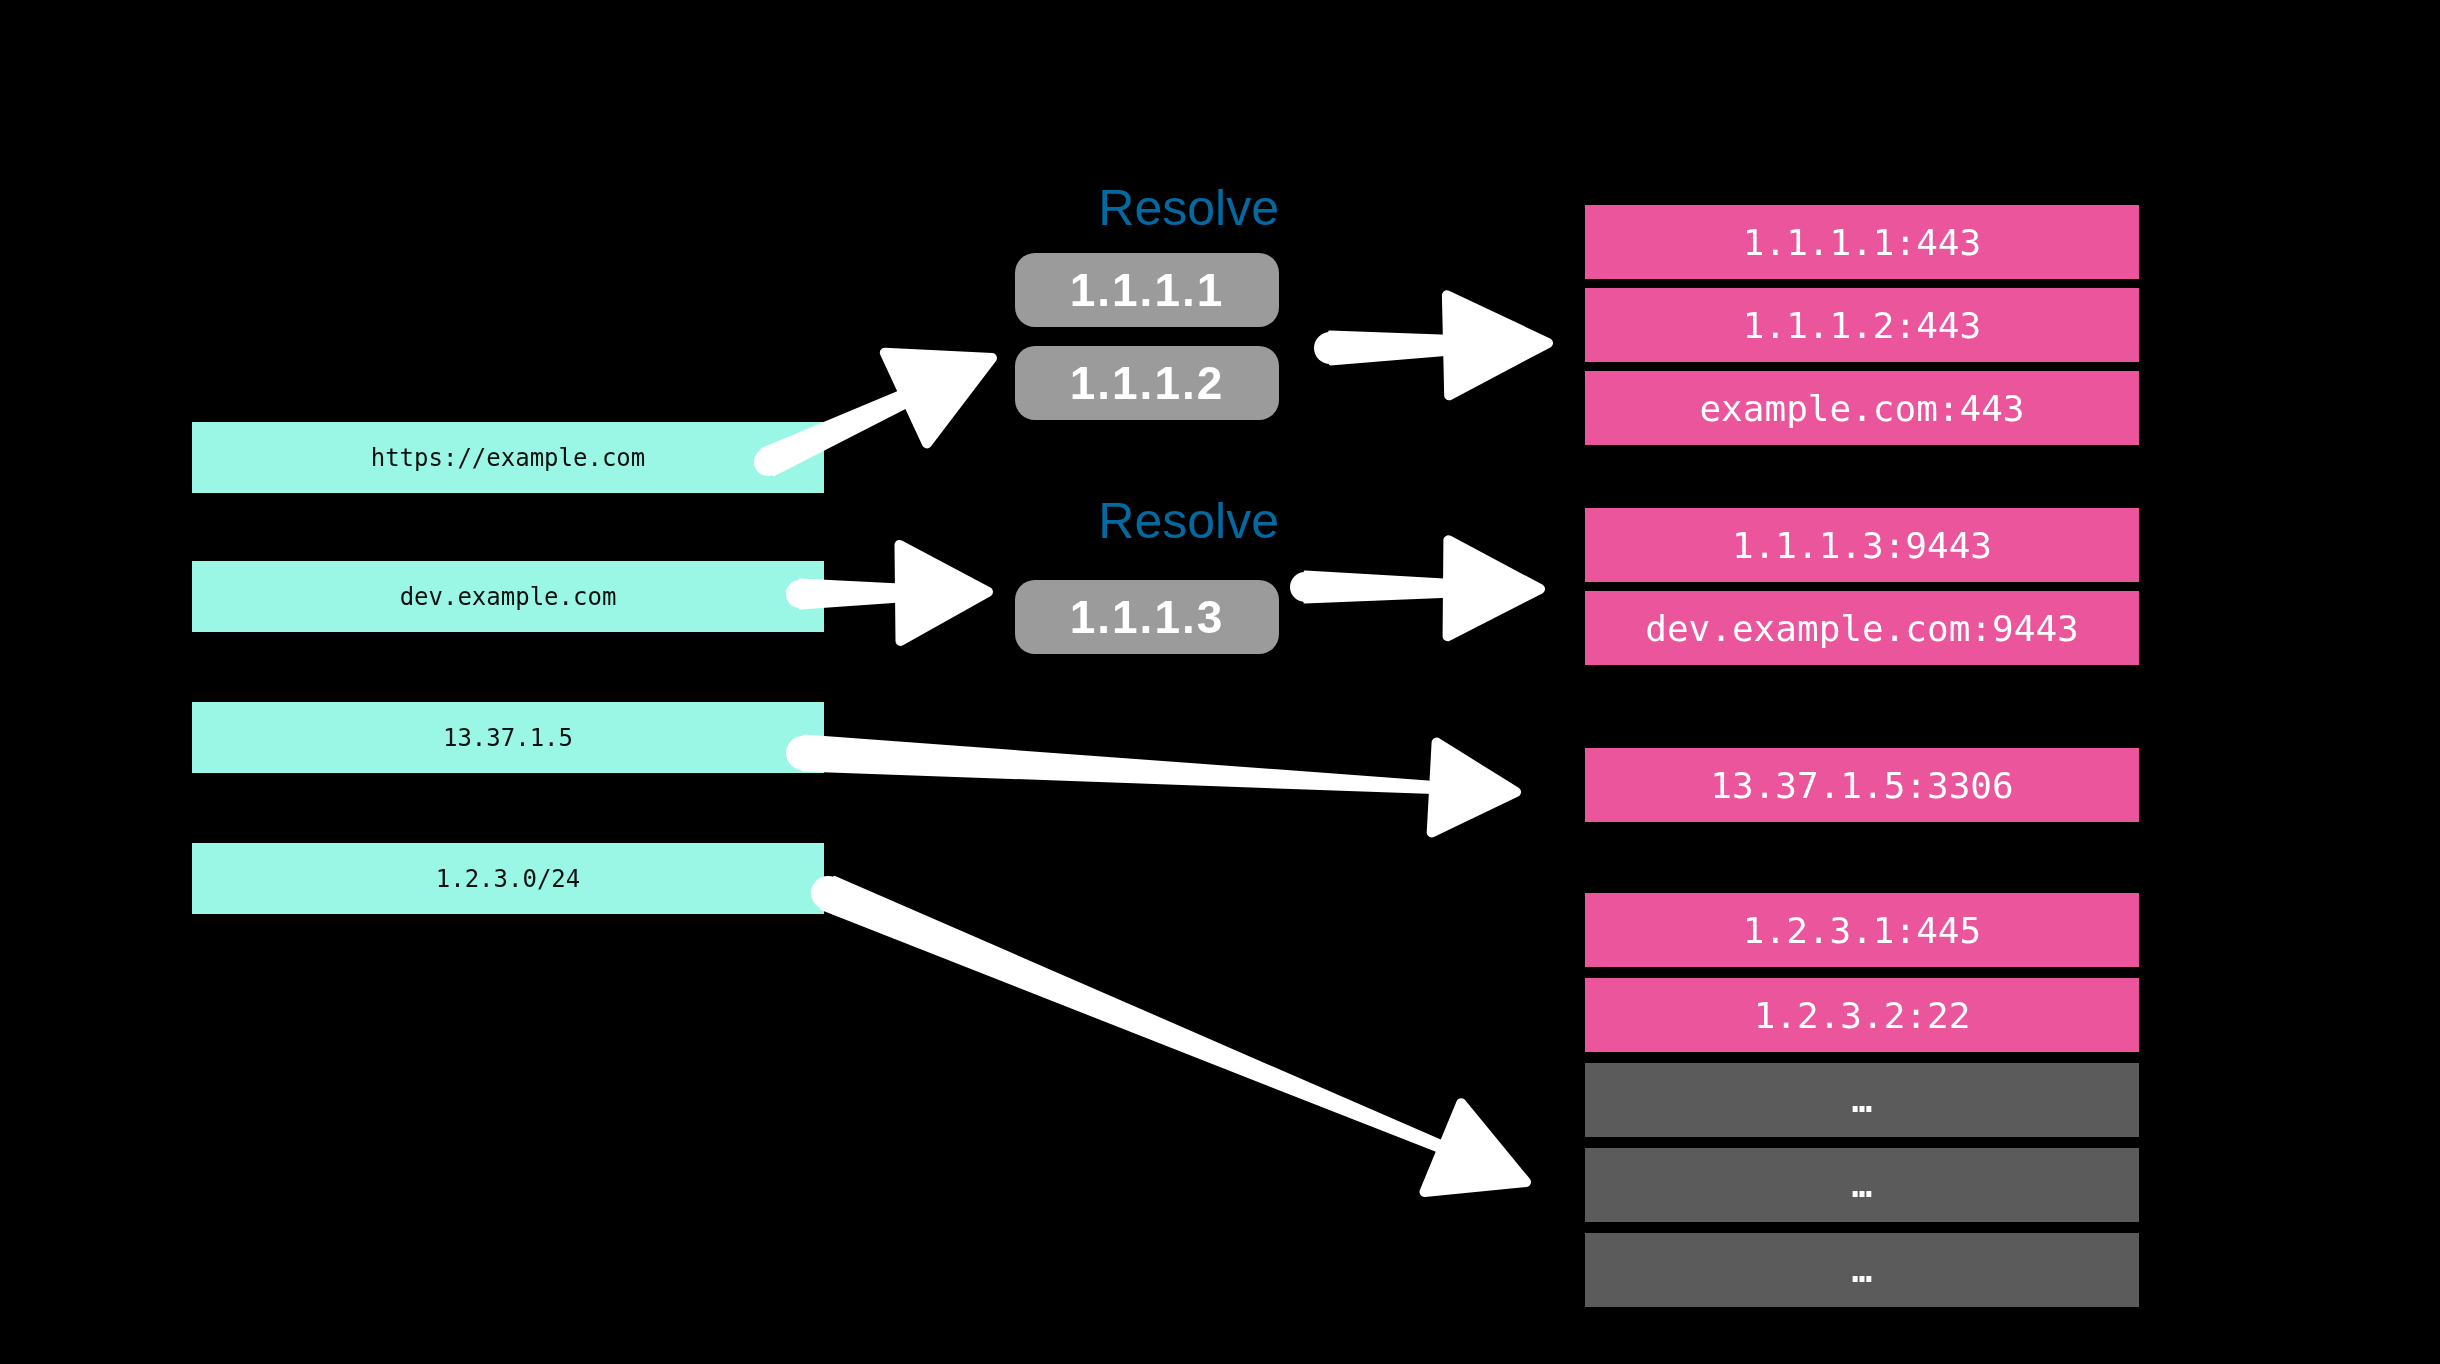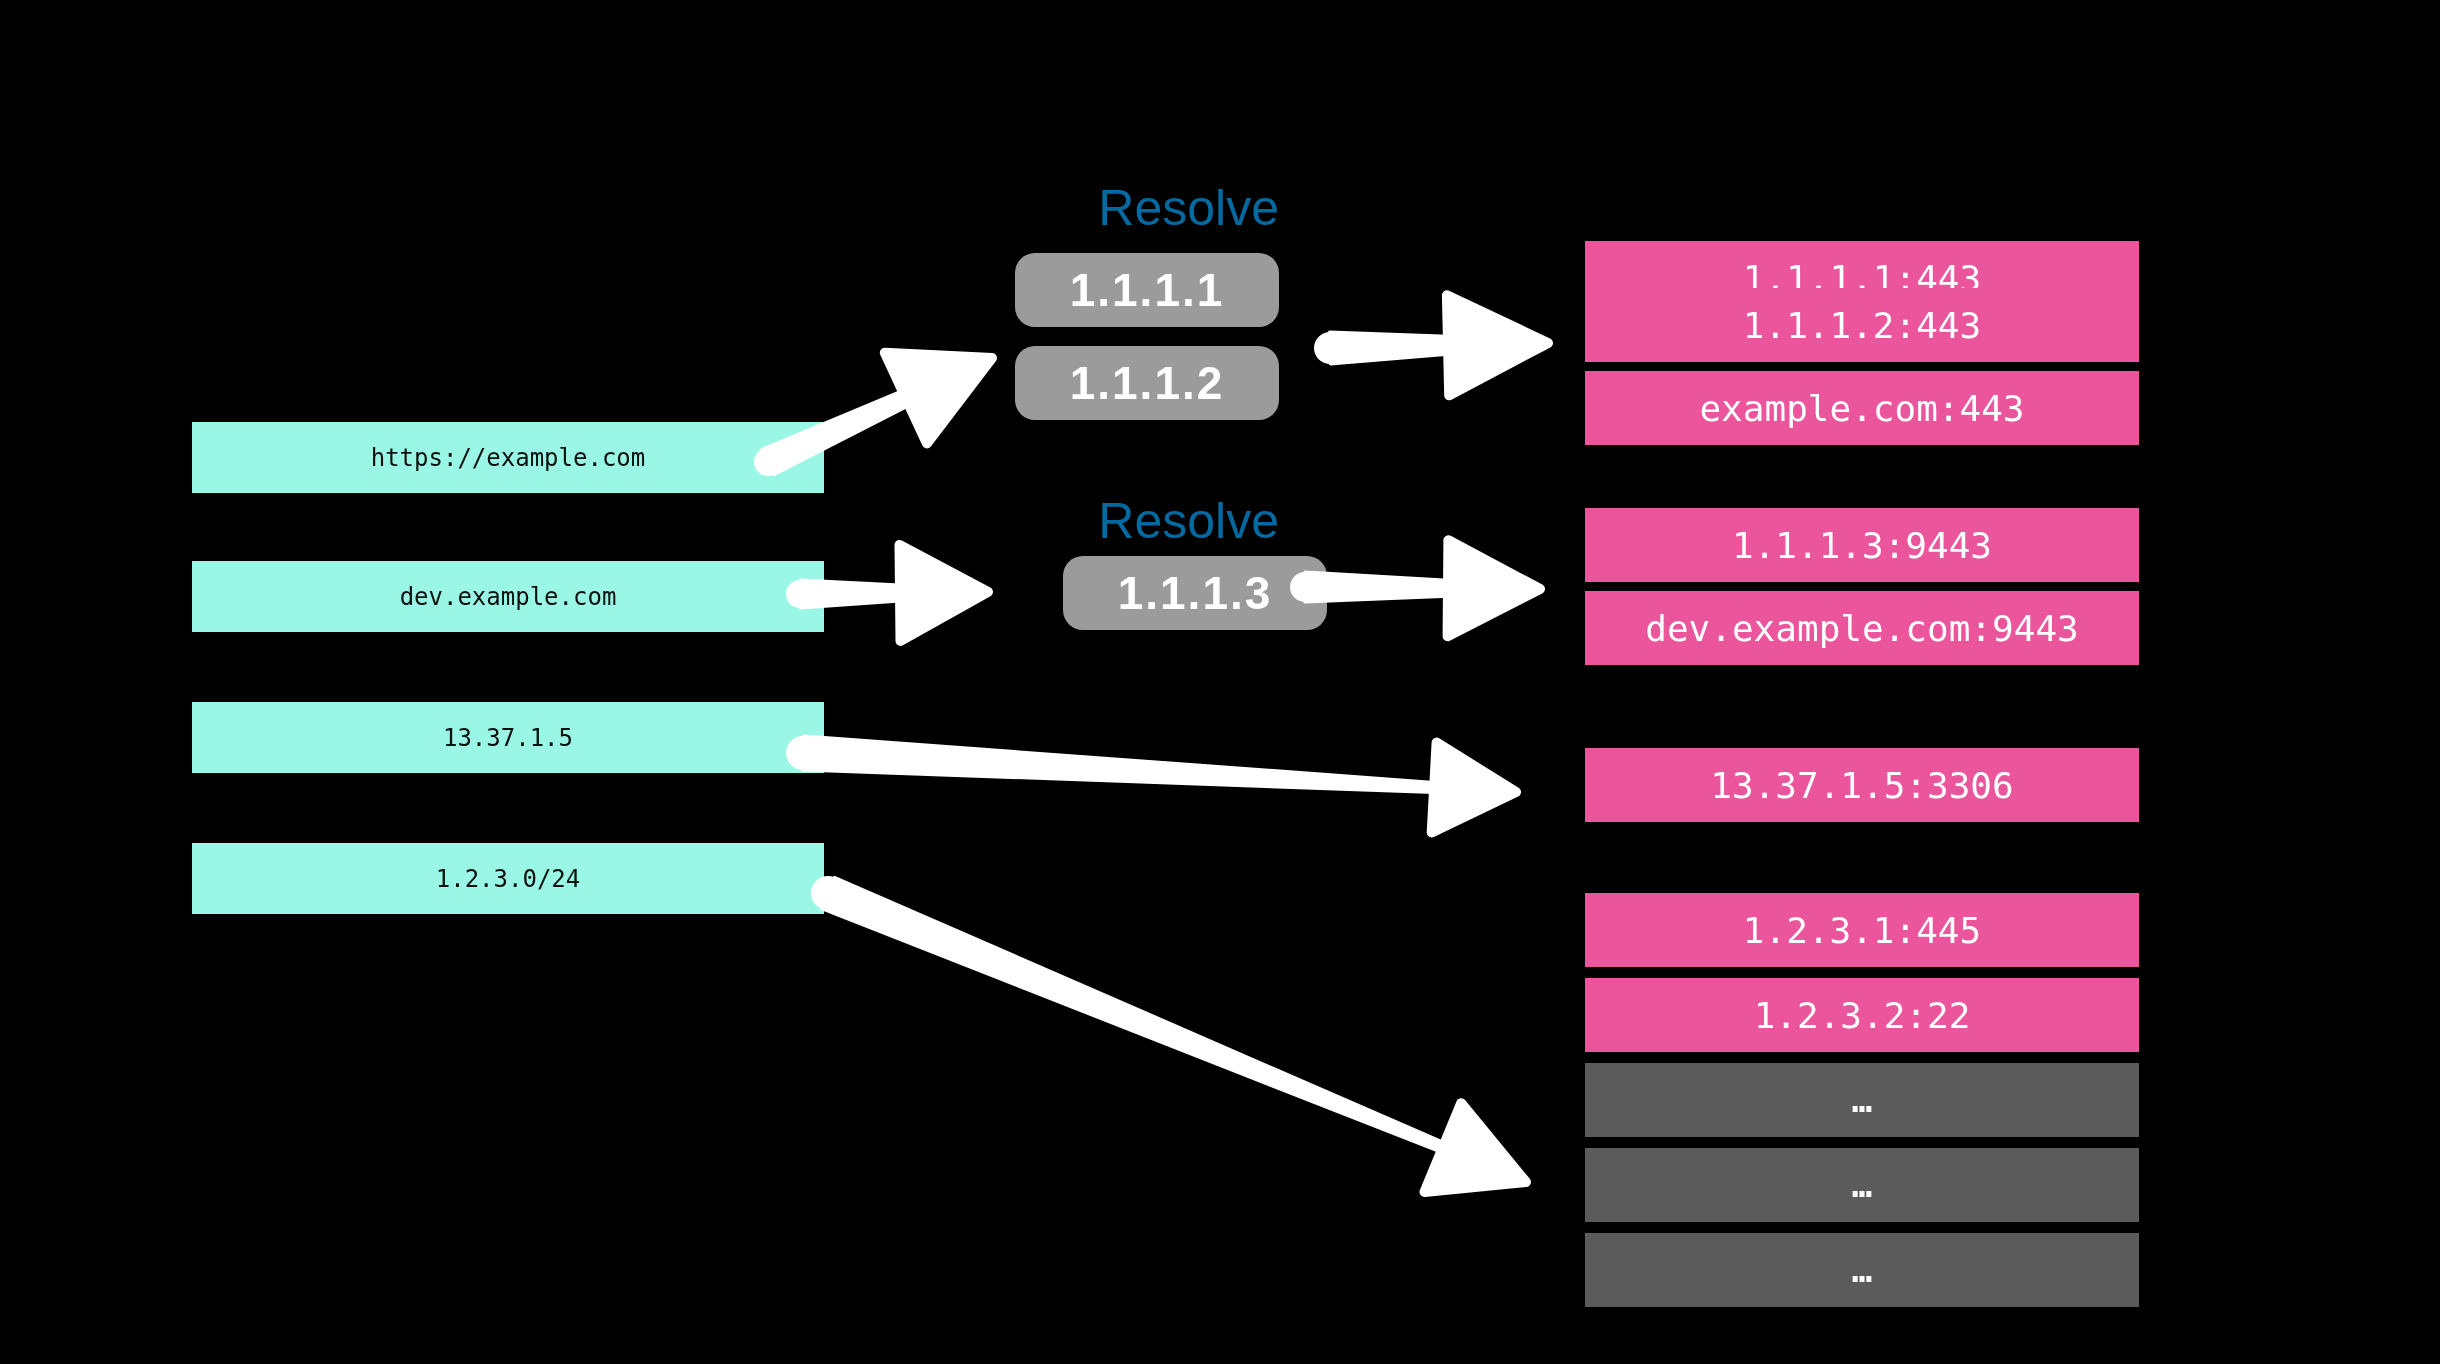--- a/index.html
+++ b/index.html
@@ -68,24 +68,24 @@
 
   <div id="input-list">
       <div class="input-row" style="top: 422px;">https://example.com</div>
       <div class="input-row" style="top: 561px;">dev.example.com</div>
       <div class="input-row" style="top: 702px;">13.37.1.5</div>
       <div class="input-row" style="top: 843px;">1.2.3.0/24</div>
     </div>
   <div id="resolve-list">
       <div class="resolve-row" style="top: 253px;">1.1.1.1</div>
       <div class="resolve-row" style="top: 346px;">1.1.1.2</div>
-      <div class="resolve-row" style="top: 556px; margin-left: 48px;">1.1.1.3</div>
+      <div class="resolve-row" style="top: 580px;">1.1.1.3</div>
     </div>
   <div id="output-list">
-      <div class="output-row" style="top: 205px; margin-top: 36px;">1.1.1.1:443</div>
+      <div class="output-row" style="top: 205px;">1.1.1.1:443</div>
       <div class="output-row" style="top: 288px;">1.1.1.2:443</div>
       <div class="output-row" style="top: 371px;">example.com:443</div>
       <div class="output-row" style="top: 508px;">1.1.1.3:9443</div>
       <div class="output-row" style="top: 591px;">dev.example.com:9443</div>
       <div class="output-row" style="top: 748px;">13.37.1.5:3306</div>
       <div class="output-row" style="top: 893px;">1.2.3.1:445</div>
       <div class="output-row" style="top: 978px;">1.2.3.2:22</div>
       <div class="output-row muted" style="top: 1063px;">…</div>
       <div class="output-row muted" style="top: 1148px;">…</div>
       <div class="output-row muted" style="top: 1233px;">…</div>

